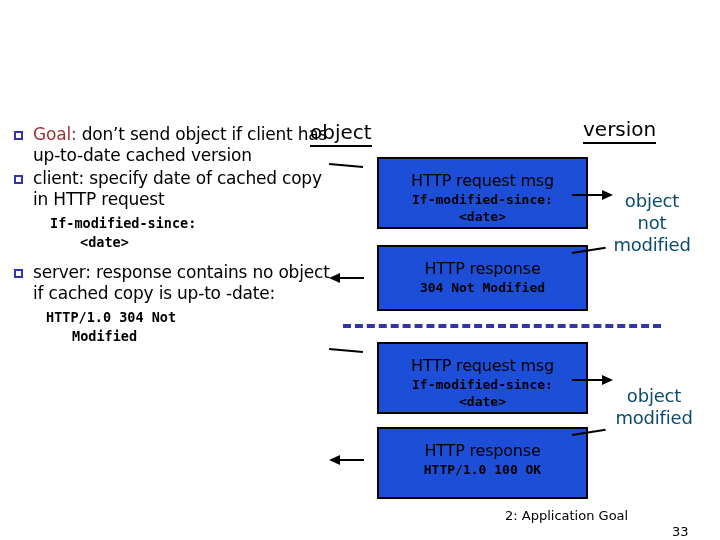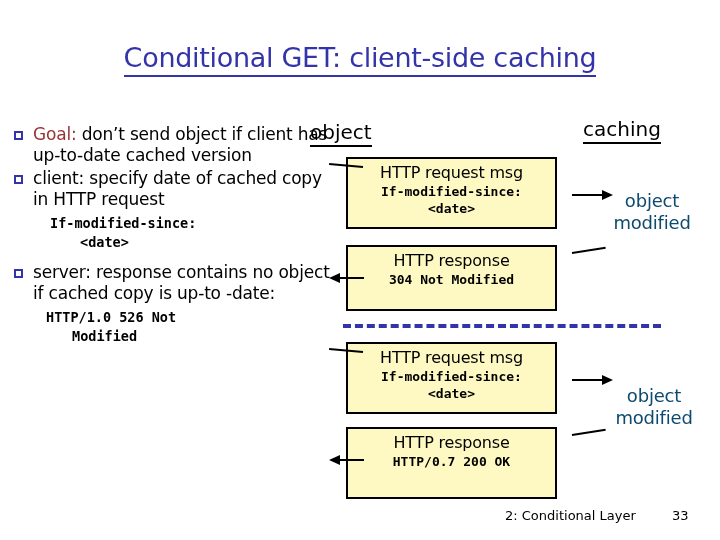--- a/index.html
+++ b/index.html
@@ -85,27 +85,27 @@
     color:#000000;
     white-space:nowrap;
   }
   .col-head span{border-bottom:2px solid #000;padding-bottom:1px;}
   #client-head{left:310px; top:120px;}
   #server-head{left:583px; top:117px;}
 
   
   .msg-box{
     position:absolute;
-    left:346px;
+    left:377px;
     width:211px;
     border:2px solid #000000;
-    background:#fef9c3;
+    background:#1d4ed8;
     box-sizing:border-box;
     text-align:center;
-    padding-top:4px;
+    padding-top:12px;
   }
   .msg-title{
     font-family:"DejaVu Sans", sans-serif;
     font-size:16px;
     line-height:20px;
     color:#000000;
     letter-spacing:-0.2px;
   }
   .msg-mono{
     font-family:"DejaVu Sans Mono", monospace;
@@ -166,58 +166,55 @@
   #footer-text{
     position:absolute;
     left:505px; top:508px;
     font-family:"DejaVu Sans", sans-serif;
     font-size:13px;
     color:#000000;
     white-space:nowrap;
   }
   #footer-page{
     position:absolute;
-    left:672px; top:508px;
+    left:672px; top:524px;
     font-family:"DejaVu Sans", sans-serif;
     font-size:13px;
     color:#000000;
   }
 </style>
 </head>
 <body>
 
 <div class="slide">
 
-  <div id="slide-title">
-    <span class="ul">Conditional GET: client-side caching</span>
-  </div>
 
   <div id="bullet-col">
 
     <div class="bullet-row">
       <div class="bullet-mark"></div>
       <div class="bullet-text"><span class="goal-kw">Goal:</span><span> don’t send object if client has up-to-date cached version</span></div>
     </div>
 
     <div class="bullet-row">
       <div class="bullet-mark"></div>
       <div class="bullet-text">client: specify date of cached copy in HTTP request</div>
     </div>
     <div class="mono-note"><span>If-modified-since:</span><span class="indent2">&lt;date&gt;</span></div>
 
     <div class="bullet-row">
       <div class="bullet-mark"></div>
       <div class="bullet-text">server: response contains no object if cached copy is up-to -date:</div>
     </div>
-    <div class="mono-note2"><span>HTTP/1.0 526 Not</span><span class="indent2">Modified</span></div>
+    <div class="mono-note2"><span>HTTP/1.0 304 Not</span><span class="indent2">Modified</span></div>
 
   </div>
 
   <div class="col-head" id="client-head"><span>object</span></div>
-  <div class="col-head" id="server-head"><span>caching</span></div>
+  <div class="col-head" id="server-head"><span>version</span></div>
 
   <div class="msg-box" id="box-req-1">
     <div class="msg-title">HTTP request msg</div>
     <div class="msg-mono">If-modified-since:</div>
     <div class="msg-mono">&lt;date&gt;</div>
   </div>
   <div class="line" style="left:329px;top:166px;width:34px;transform:rotate(5deg);transform-origin:right center;"></div>
   <div class="line" style="left:572px;top:194px;width:32px;"></div>
   <div class="arrow-head arrow-right" style="left:602px;top:190px;"></div>
 
@@ -235,31 +232,32 @@
     <div class="msg-title">HTTP request msg</div>
     <div class="msg-mono">If-modified-since:</div>
     <div class="msg-mono">&lt;date&gt;</div>
   </div>
   <div class="line" style="left:329px;top:351px;width:34px;transform:rotate(5deg);transform-origin:right center;"></div>
   <div class="line" style="left:572px;top:379px;width:32px;"></div>
   <div class="arrow-head arrow-right" style="left:602px;top:375px;"></div>
 
   <div class="msg-box" id="box-resp-2">
     <div class="msg-title">HTTP response</div>
-    <div class="msg-mono">HTTP/0.7 200 OK</div>
+    <div class="msg-mono">HTTP/1.0 100 OK</div>
   </div>
   <div class="line" style="left:340px;top:459px;width:24px;"></div>
   <div class="arrow-head arrow-left" style="left:329px;top:455px;"></div>
   <div class="line" style="left:572px;top:434px;width:34px;transform:rotate(-9deg);transform-origin:left center;"></div>
 
   <div class="annot" id="annot-not-mod">
     <div>object</div>
+    <div>not</div>
     <div>modified</div>
   </div>
   <div class="annot" id="annot-mod">
     <div>object</div>
     <div>modified</div>
   </div>
 
-  <div id="footer-text">2: Conditional Layer</div>
+  <div id="footer-text">2: Application Goal</div>
   <div id="footer-page">33</div>
 
 </div>
 
 </body></html>

